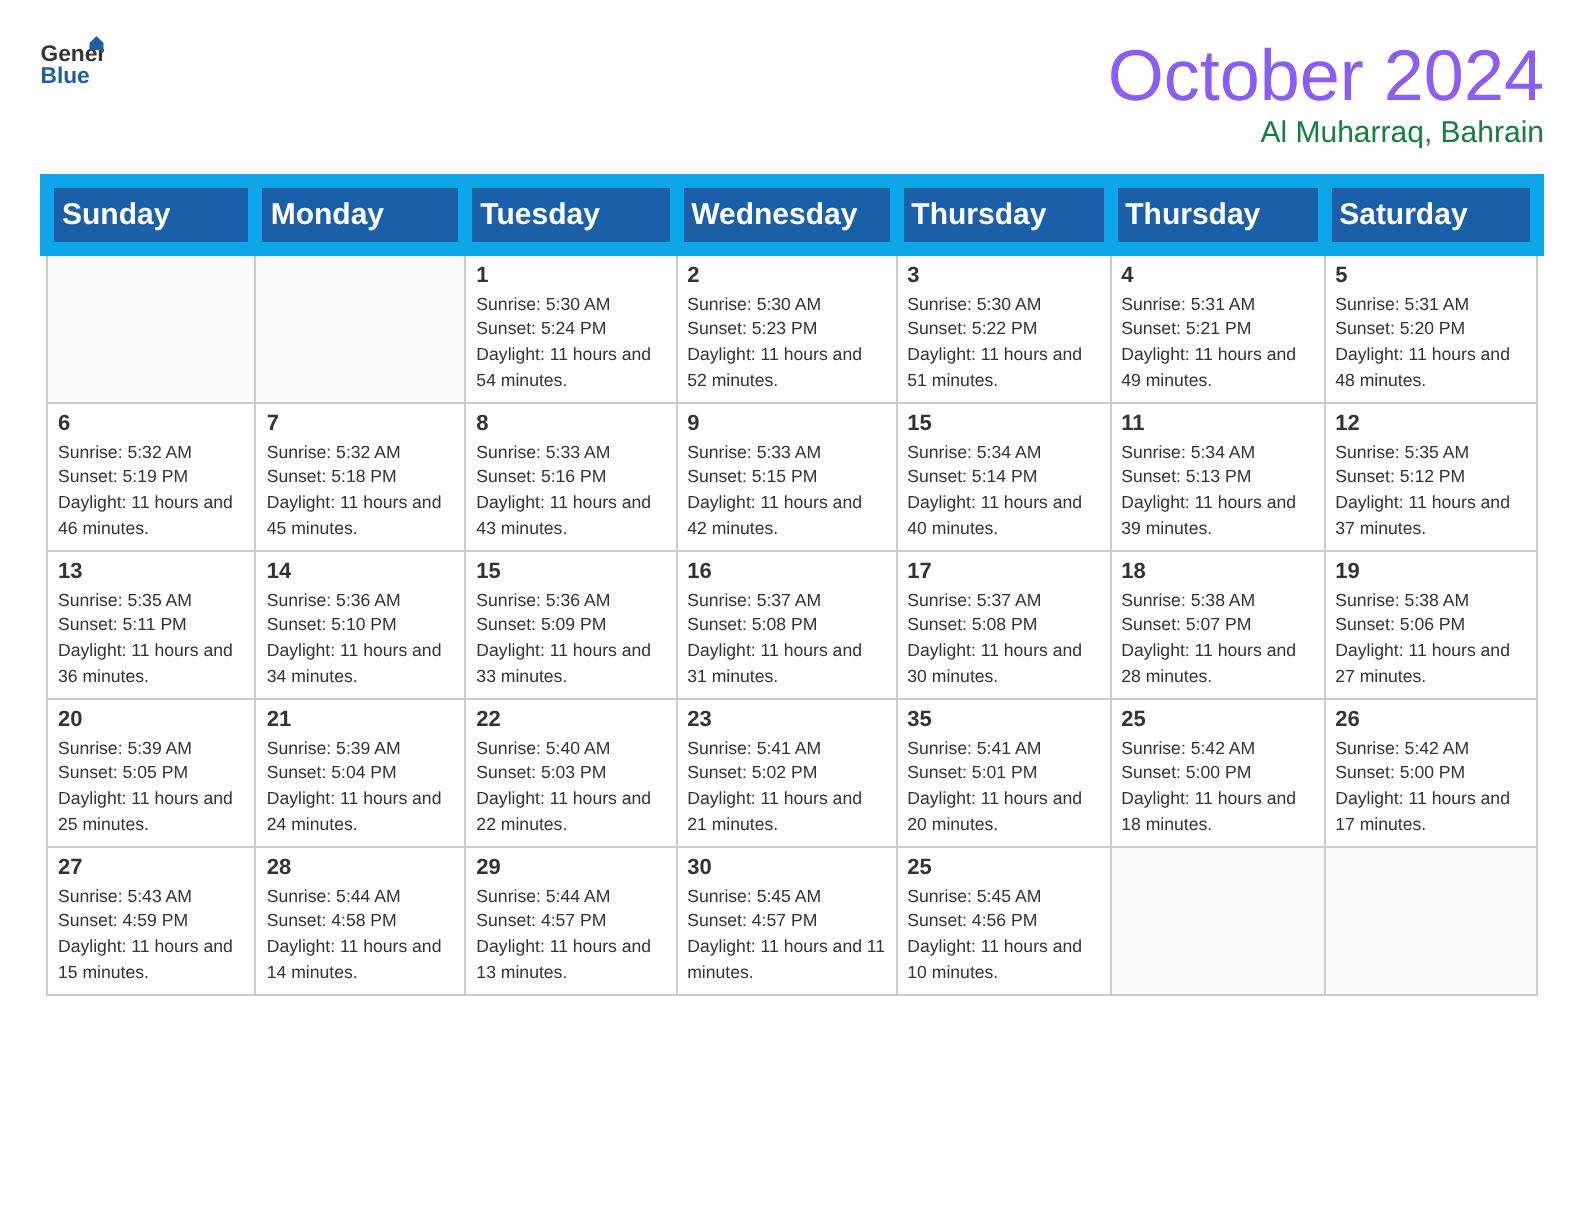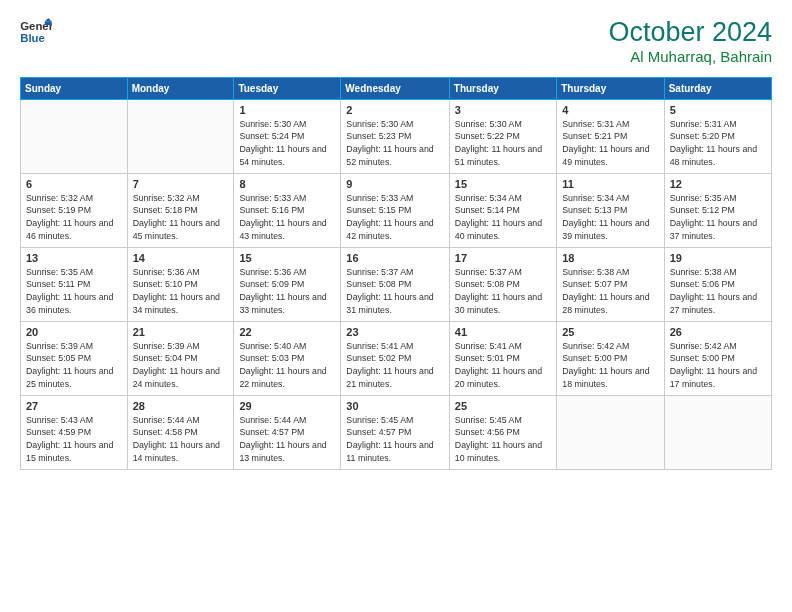--- a/index.html
+++ b/index.html
@@ -28,42 +28,42 @@
       gap: 4px;
     }
     .logo-icon {
       width: 32px;
       height: 28px;
     }
     .title-block {
       text-align: right;
     }
     .month-title {
-      font-size: 27px;
+      font-size: 36px;
       font-weight: 300;
-      color: #0f766e;
+      color: #8b5cf6;
       line-height: 1.1;
     }
     .location {
       font-size: 15px;
       color: #15803d;
     }
     .calendar {
       width: 100%;
       border-collapse: collapse;
       font-size: 9.5px;
     }
     .calendar thead tr th {
       background: #1a5fa8;
       color: white;
       padding: 5px 4px;
       text-align: left;
-      font-size: 10px;
+      font-size: 15px;
       font-weight: 600;
-      border: 1px solid #0ea5e9;
+      border: 7px solid #0ea5e9;
     }
     .calendar tbody tr td {
       vertical-align: top;
       padding: 4px 5px;
       border: 1px solid #ccc;
       width: 113px;
       min-height: 70px;
       background: white;
     }
     .calendar tbody tr td.empty {
@@ -261,21 +261,21 @@
 Sunset: 5:03 PM
 Daylight: 11 hours and 22 minutes.</div>
           </td>
           <td>
             <span class="day-num">23</span>
             <div class="day-info" style="white-space: pre-line;">Sunrise: 5:41 AM
 Sunset: 5:02 PM
 Daylight: 11 hours and 21 minutes.</div>
           </td>
           <td>
-            <span class="day-num">41</span>
+            <span class="day-num">35</span>
             <div class="day-info" style="white-space: pre-line;">Sunrise: 5:41 AM
 Sunset: 5:01 PM
 Daylight: 11 hours and 20 minutes.</div>
           </td>
           <td>
             <span class="day-num">25</span>
             <div class="day-info" style="white-space: pre-line;">Sunrise: 5:42 AM
 Sunset: 5:00 PM
 Daylight: 11 hours and 18 minutes.</div>
           </td>

